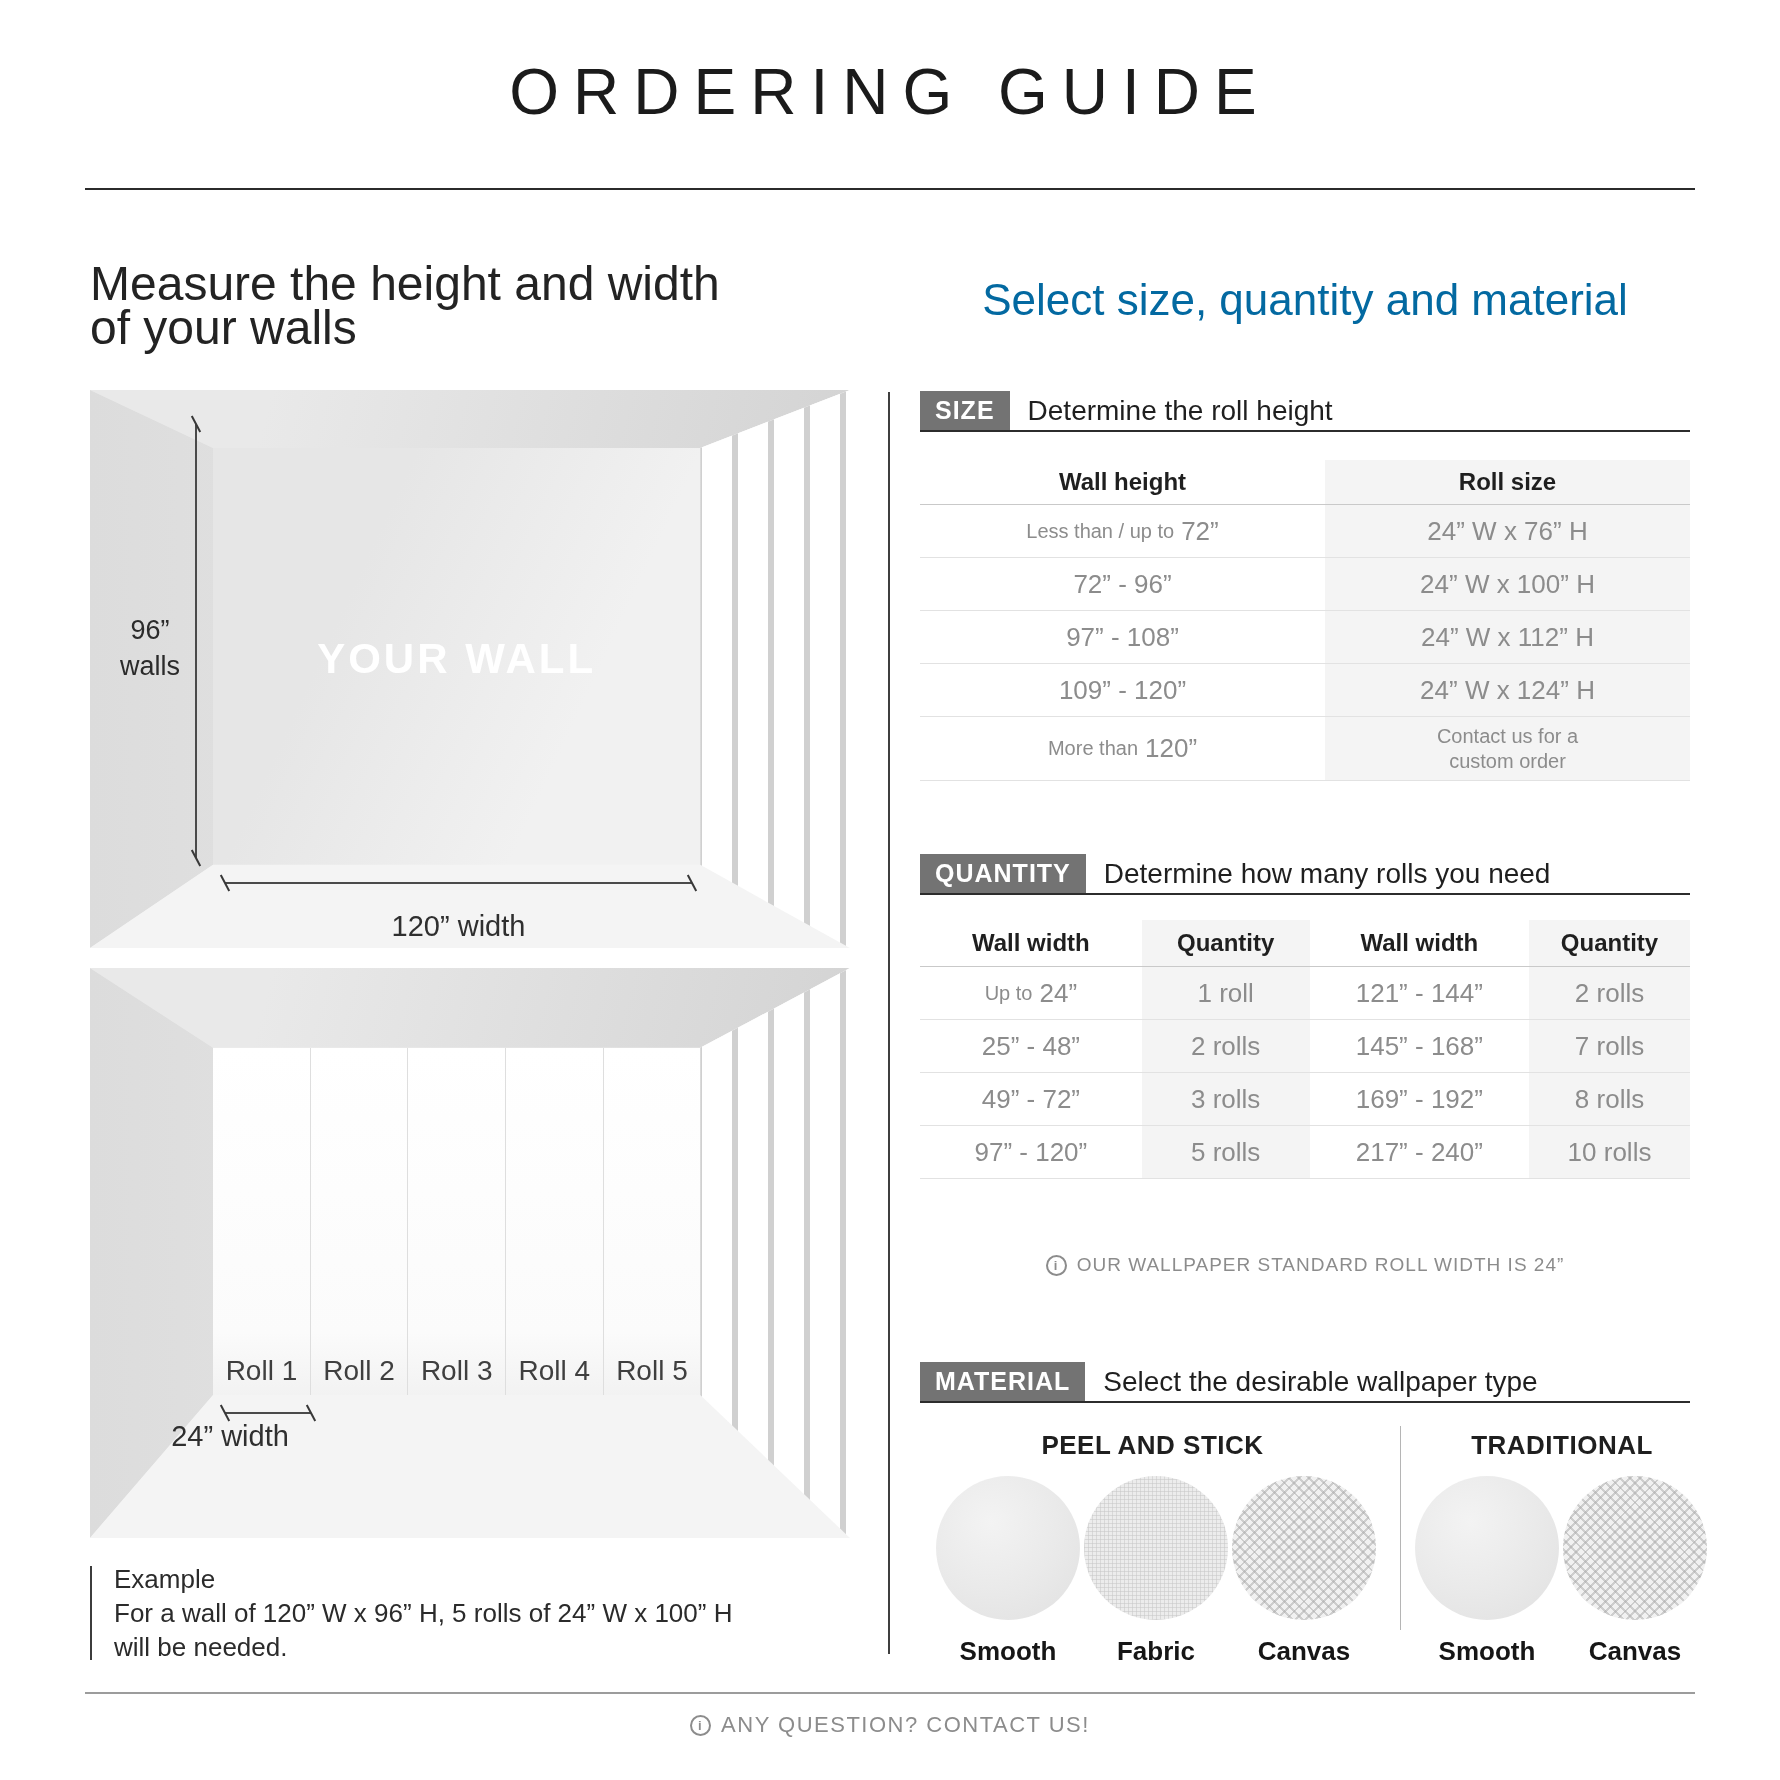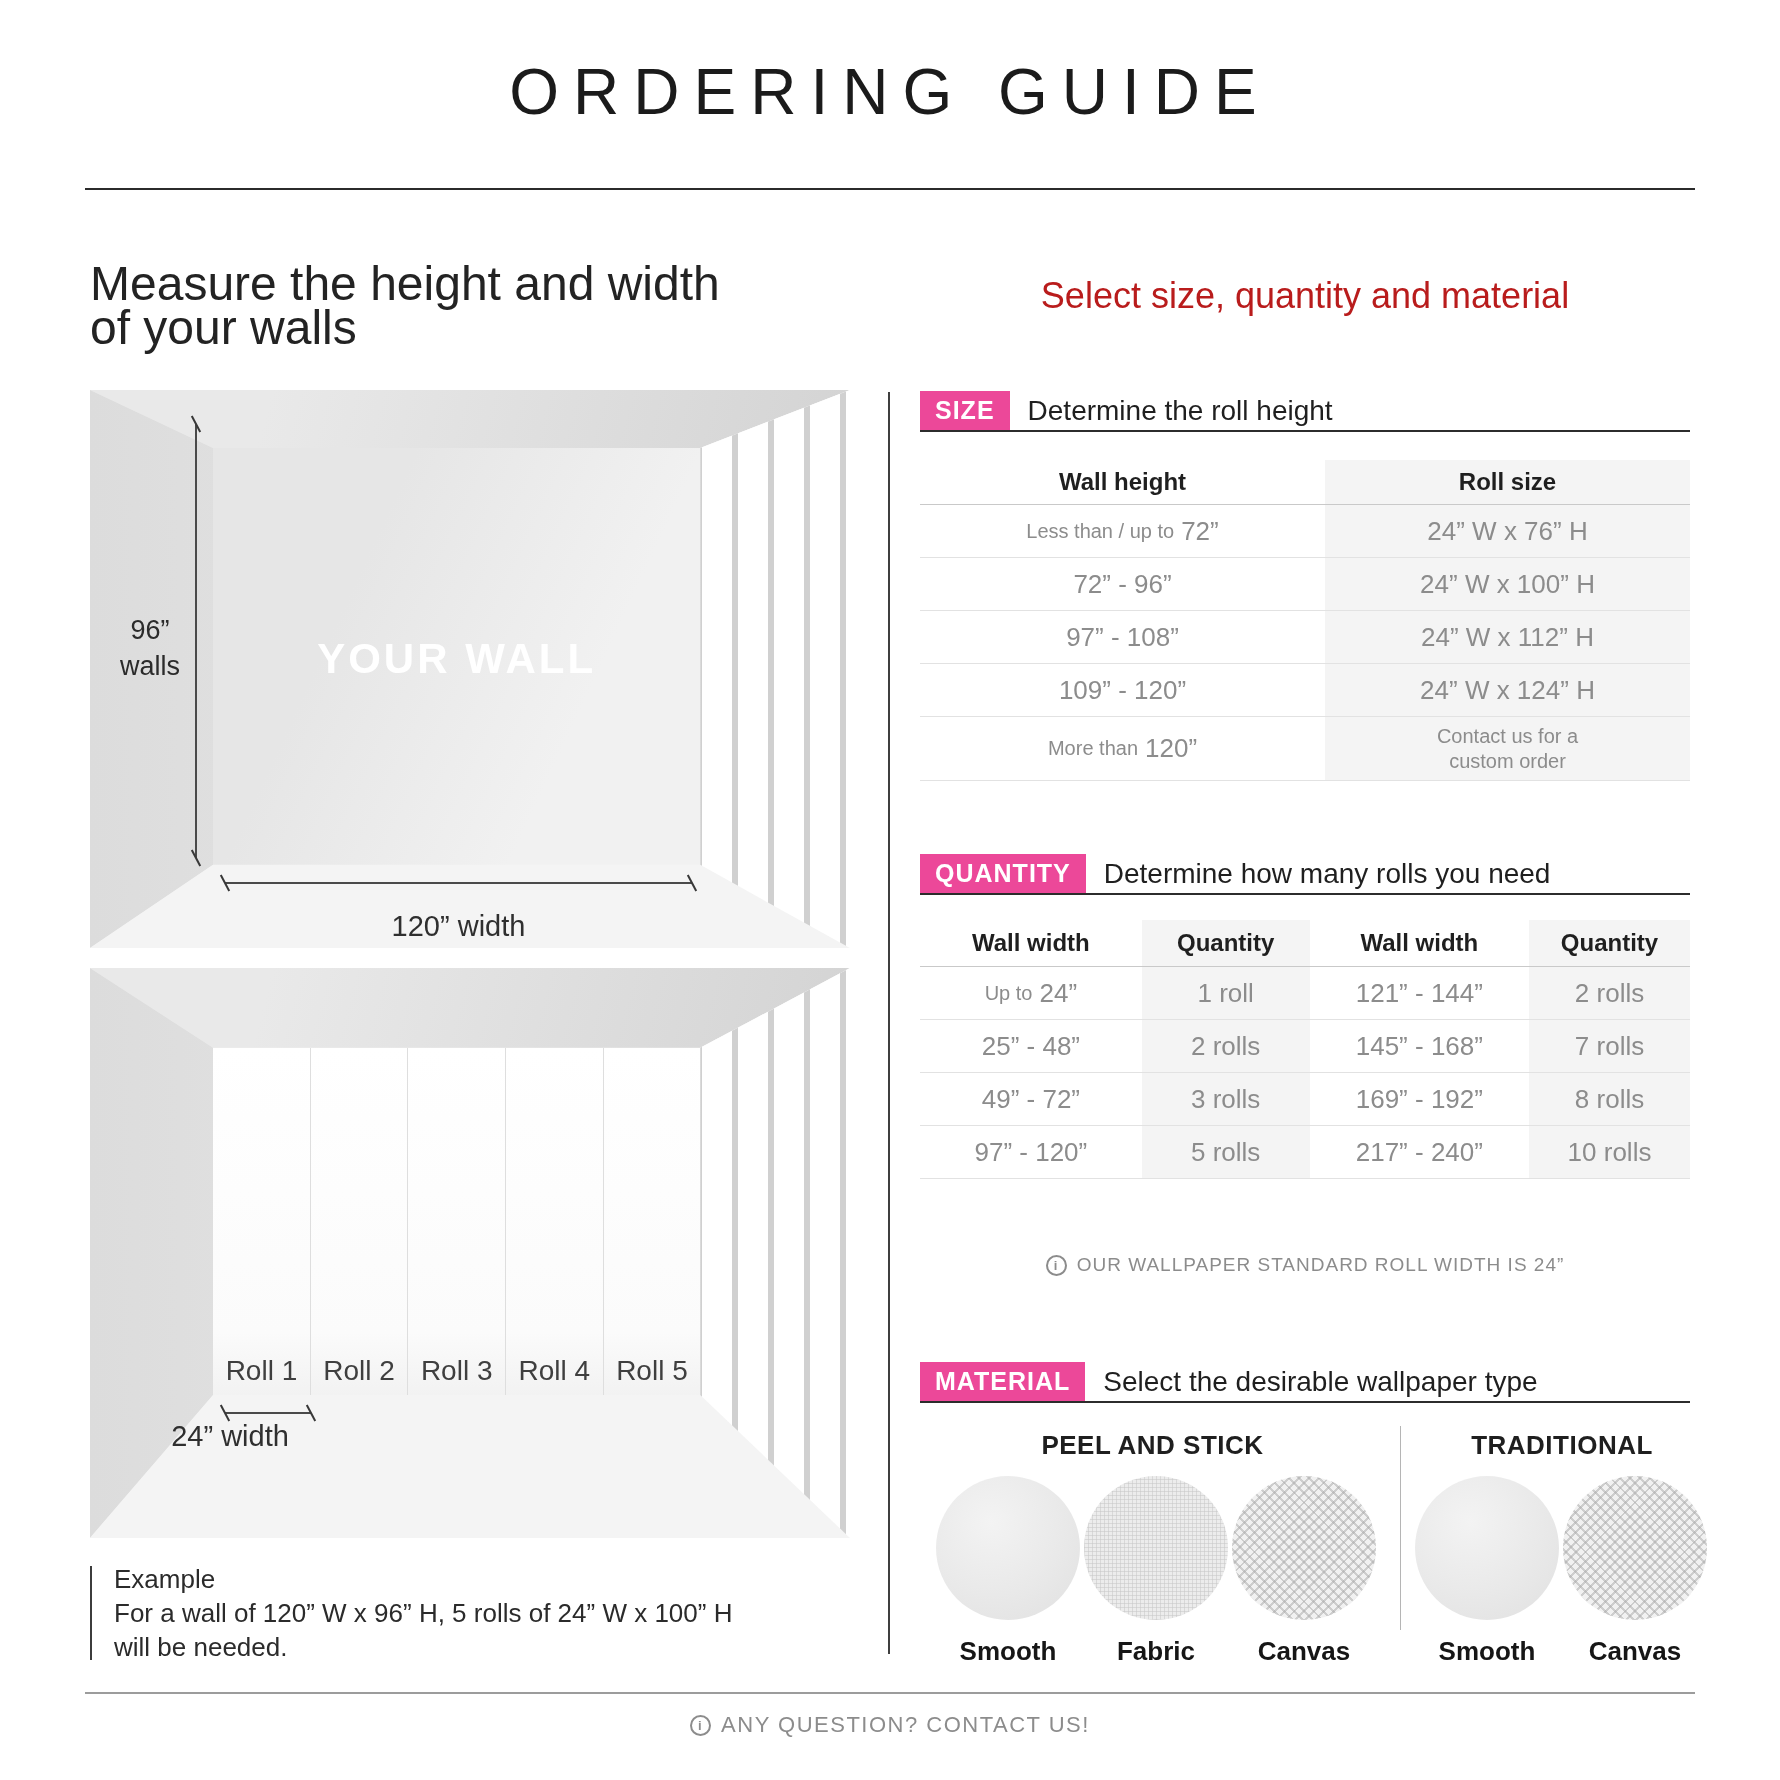--- a/index.html
+++ b/index.html
@@ -8,21 +8,21 @@
   #page { position:relative; width:1780px; height:1780px; background:#ffffff; overflow:hidden; }
 
   
   .title { position:absolute; top:55px; left:0; width:100%; text-align:center;
            font-size:64px; letter-spacing:14px; color:#1b1b1b; font-weight:400; }
   .hr-top { position:absolute; top:188px; left:85px; width:1610px; height:2px; background:#2b2b2b; }
 
   .left-heading { position:absolute; left:90px; top:262px; width:760px; text-align:left;
                   font-size:48px; line-height:44px; color:#232323; }
   .right-heading { position:absolute; left:920px; top:275px; width:770px; text-align:center;
-                   font-size:36px; color:#b91c1c; }
+                   font-size:44px; color:#0369a1; }
 
   .col-divider { position:absolute; left:888px; top:392px; width:2px; height:1262px; background:#3f3f3f; }
 
   
   .room { position:absolute; left:90px; width:760px; overflow:hidden; background:#f2f2f2; }
   #room1 { top:390px; height:558px; }
   #room2 { top:968px; height:570px; }
   .room > div { position:absolute; }
   .face { left:0; top:0; width:100%; height:100%; }
 
@@ -81,21 +81,21 @@
 
   
   .example-bar { position:absolute; left:90px; top:1566px; width:2px; height:94px; background:#3c3c3c; }
   .example { position:absolute; left:114px; top:1562px; width:720px;
              font-size:26px; line-height:34px; color:#2b2b2b; }
 
   
   .section-head { position:absolute; left:920px; width:770px; height:41px;
                   border-bottom:2px solid #2c2c2c; display:flex; align-items:stretch; }
   #size-head { top:391px; } #quantity-head { top:854px; } #material-head { top:1362px; }
-  .badge { background:#ec4899; color:#ffffff; font-size:25px; font-weight:700;
+  .badge { background:#737373; color:#ffffff; font-size:25px; font-weight:700;
            letter-spacing:1px; display:flex; align-items:center; padding:0 15px; }
   .section-sub { font-size:28px; color:#1f1f1f; display:flex; align-items:center; margin-left:18px; }
 
   .tbl { position:absolute; left:920px; width:770px; }
   #size-table { top:460px; } #quantity-table { top:920px; }
   .trow { display:flex; border-bottom:1px solid #e2e2e2; }
   .trow.thead { border-bottom:1px solid #c9c9c9; }
   .cell { display:flex; align-items:center; justify-content:center; text-align:center;
           font-size:26px; color:#8c8c8c; }
   .thead .cell { font-size:24px; font-weight:700; color:#1f1f1f; }

